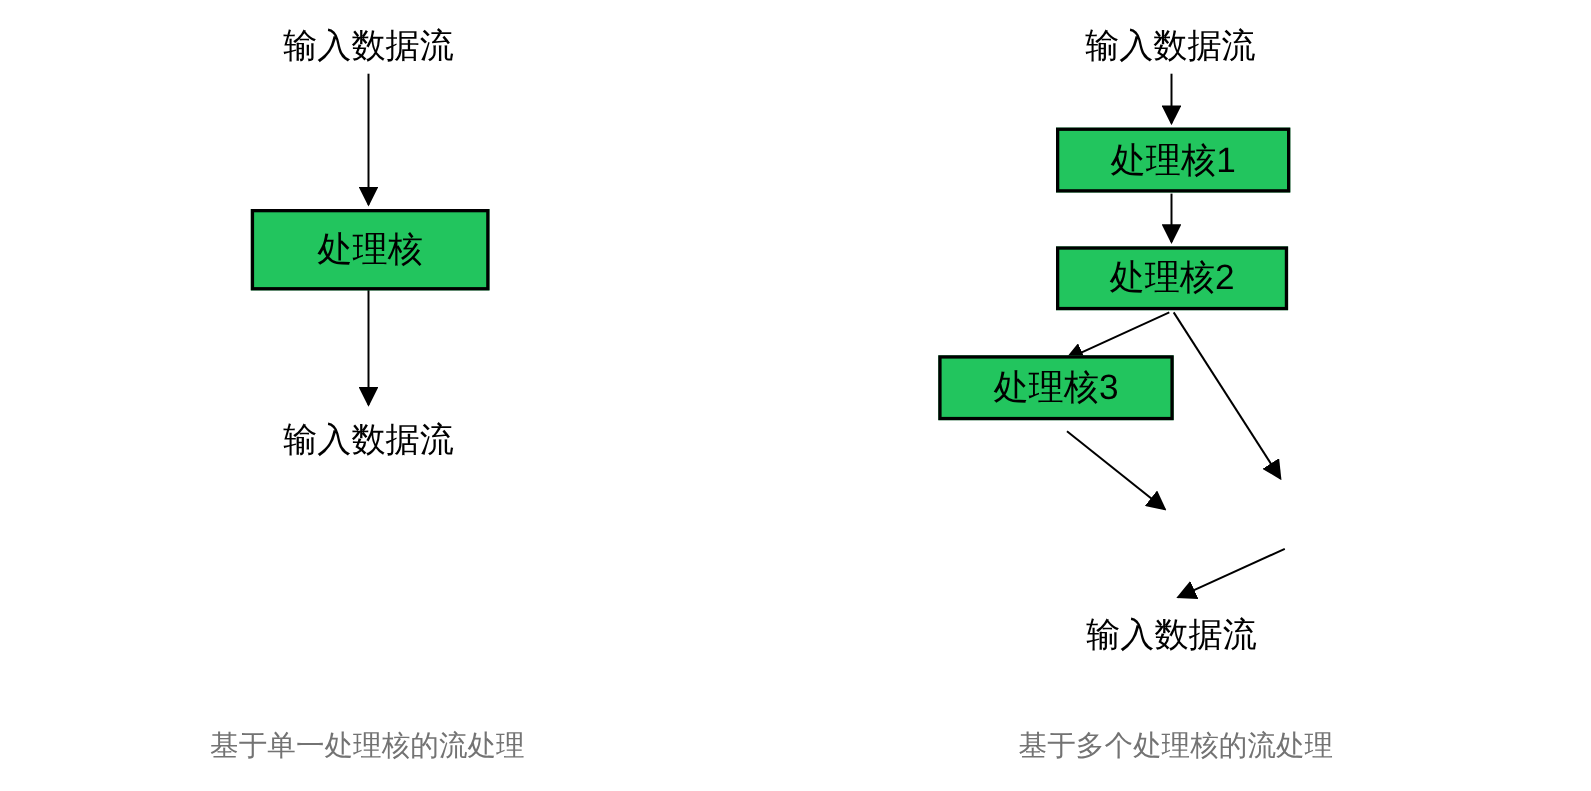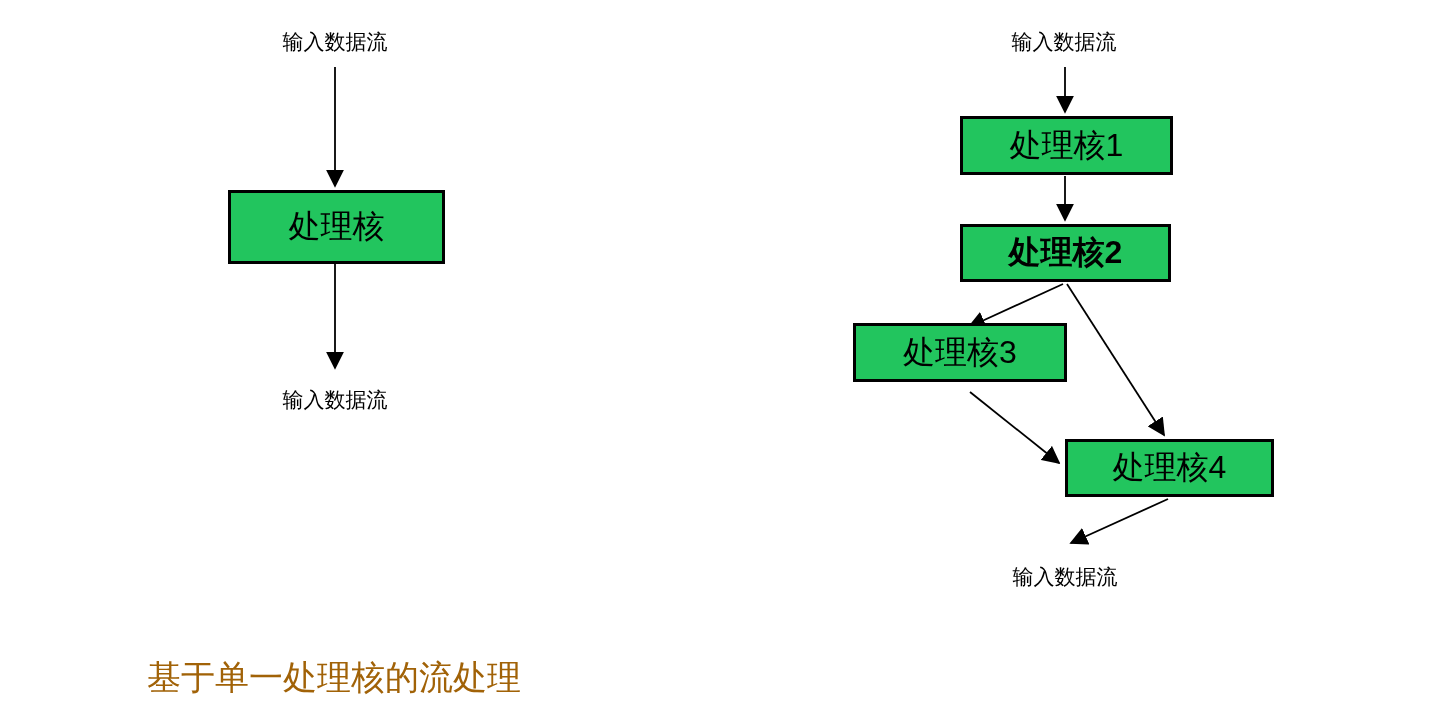--- a/index.html
+++ b/index.html
@@ -17,32 +17,32 @@
   }
   #arrows {
     position: absolute;
     left: 0; top: 0;
     width: 1446px;
     height: 719px;
   }
   .flow-label {
     position: absolute;
     transform: translateX(-50%);
-    font-size: 21px;
+    font-size: 31px;
     line-height: 40px;
     white-space: nowrap;
     color: #000000;
   }
   .caption {
     position: absolute;
     transform: translateX(-50%);
-    font-size: 34px;
+    font-size: 26px;
     line-height: 42px;
     white-space: nowrap;
-    color: #a16207;
+    color: #737373;
     text-align: center;
   }
   .node-box {
     position: absolute;
     box-sizing: border-box;
     border: 3px solid #000000;
     background: #22c55e;
     display: flex;
     align-items: center;
     justify-content: center;
@@ -51,21 +51,21 @@
     color: #000000;
   }
   
   .pos-left-input   { left: 335px;  top: 22px;  }
   .pos-left-core    { left: 228px;  top: 190px; width: 217px; height: 74px; }
   .pos-left-output  { left: 335px;  top: 380px; }
   .pos-left-caption { left: 334px;  top: 656px; }
   
   .pos-right-input   { left: 1064px; top: 22px;  }
   .pos-core1         { left: 960px;  top: 116px; width: 213px; height: 59px; }
-  .pos-core2         { left: 960px;  top: 224px; width: 211px; height: 58px; font-weight: bold; }
+  .pos-core2         { left: 960px;  top: 224px; width: 211px; height: 58px; }
   .pos-core3         { left: 853px;  top: 323px; width: 214px; height: 59px; }
   .pos-core4         { left: 1065px; top: 439px; width: 209px; height: 58px; }
   .pos-right-output  { left: 1065px; top: 557px; }
   .pos-right-caption { left: 1069px; top: 656px; }
   .edge { stroke: #000000; stroke-width: 1.8; fill: none; }
 </style>
 </head>
 <body>
 
 <div id="canvas">
@@ -105,20 +105,18 @@
   </div>
 
   <div class="node-box pos-core2">
     <span>处理核2</span>
   </div>
 
   <div class="node-box pos-core3">
     <span>处理核3</span>
   </div>
 
-  <div class="node-box pos-core4">
-    <span>处理核4</span>
-  </div>
 
   <div class="flow-label pos-right-output">输入数据流</div>
 
+  <div class="caption pos-right-caption">基于多个处理核的流处理</div>
 
 </div>
 
 </body></html>

